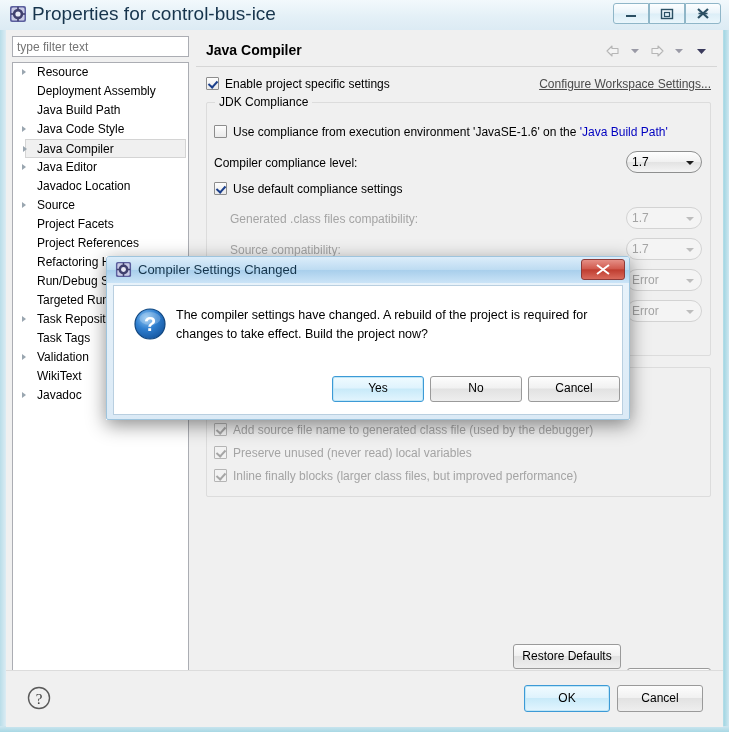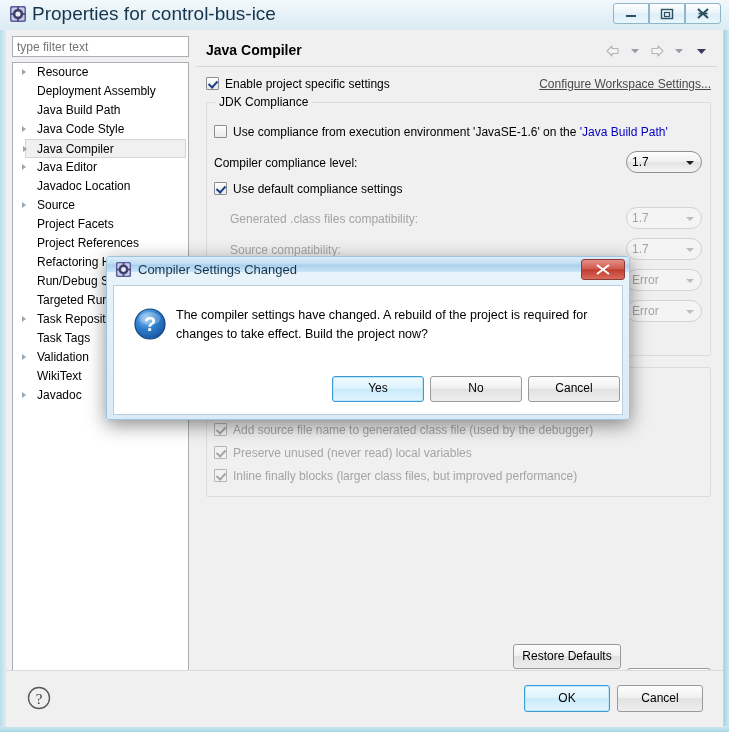--- a/index.html
+++ b/index.html
@@ -113,21 +113,21 @@
   #bottom-bar{position:absolute;left:0;top:640px;width:717px;height:56px;
     background:#f0f0f0;border-top:1px solid #dcdcdc;}
   #help-icon{position:absolute;left:20px;top:14px;width:26px;height:26px;}
 
   
   #modal{position:absolute;left:106px;top:256px;width:524px;height:164px;
     box-shadow:0 5px 18px rgba(0,0,0,.45);}
   #modal-frame{position:absolute;left:0;top:0;width:524px;height:164px;
     background:linear-gradient(180deg,#eaf4fb,#dbeaf6);
     border:1px solid #9ec4dd;box-sizing:border-box;border-radius:3px 3px 2px 2px;}
-  #modal-title{position:absolute;left:0;top:0;width:522px;height:15px;
+  #modal-title{position:absolute;left:0;top:0;width:522px;height:26px;
     background:linear-gradient(180deg,#dcedfa 0%,#bedcf2 48%,#a9cfec 52%,#cbe4f7 100%);
     border-radius:2px 2px 0 0;}
   #modal-title-icon{position:absolute;left:8px;top:4px;width:17px;height:17px;}
   #modal-title-text{position:absolute;left:31px;top:4px;height:17px;line-height:17px;
     font-size:13px;color:#14344b;white-space:nowrap;}
   #modal-close{position:absolute;right:4px;top:2px;width:44px;height:21px;
     border:1px solid #8e3a38;border-radius:3px;box-sizing:border-box;
     background:linear-gradient(180deg,#e58f86 0%,#d15a4e 46%,#bf3d30 52%,#d96a5c 100%);}
   #modal-client{position:absolute;left:6px;top:28px;width:510px;height:130px;
     background:#fff;border:1px solid #b9cfe0;box-sizing:border-box;}

